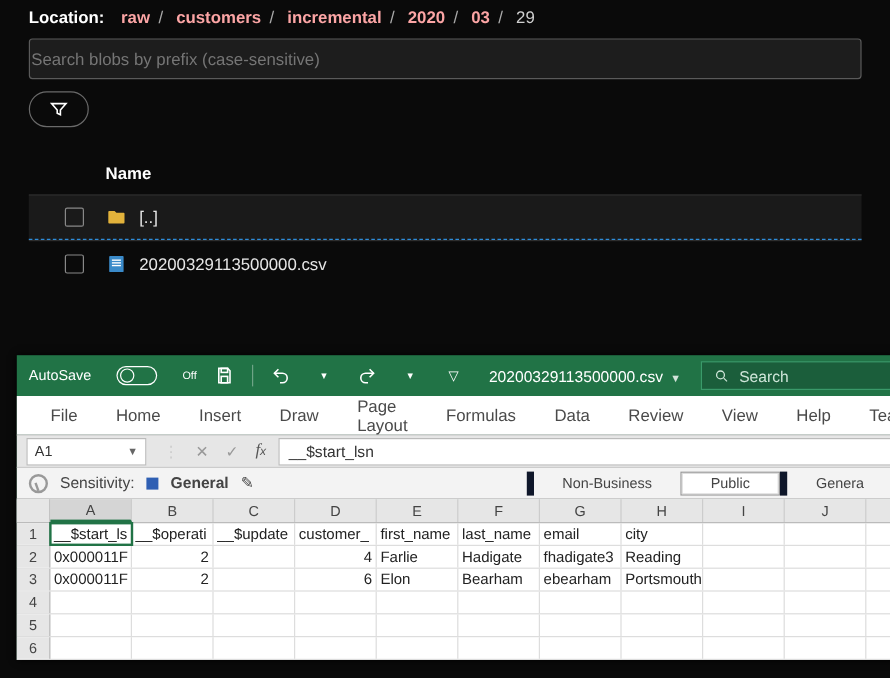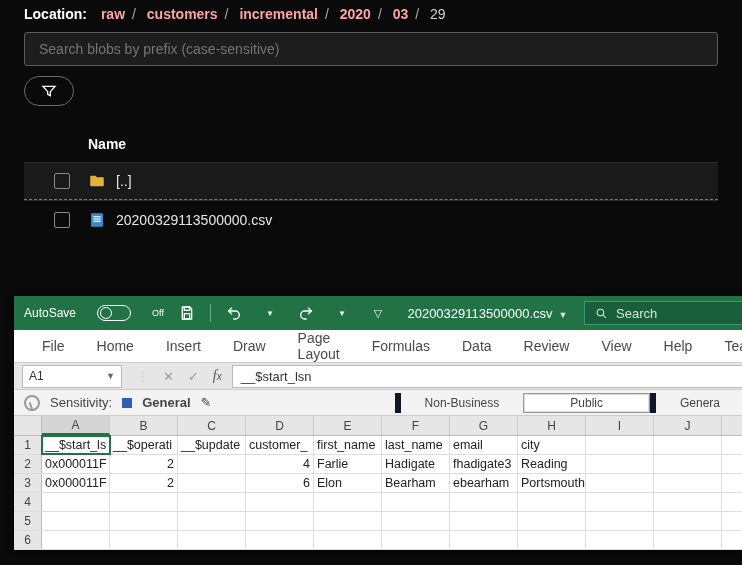--- a/index.html
+++ b/index.html
@@ -7,21 +7,21 @@
 
   
   .explorer { padding: 6px 24px 12px 24px; color: #e6e6e6; font-size: 14px; }
   .loc { margin-bottom: 10px; }
   .loc-label { font-weight: 600; color: #fff; margin-right: 6px; }
   .loc a { color: #fca5a5; text-decoration: none; margin: 0 4px; cursor: pointer; font-weight: bold; }
   .loc .sep { color: #aaa; margin: 0 3px; }
   .loc .leaf { color: #d0d0d0; margin: 0 4px; }
 
   .search-bar { width: 100%; height: 34px; border: 1px solid #5a5a5a; border-radius: 3px;
-                background: #1d1d1d; color: #9a9a9a; padding: 0 14px; font-size: 14px; outline: none; }
+                background: #1d1d1d; color: #9a9a9a; padding: 0 1px; font-size: 14px; outline: none; }
 
   .filter-btn { display: inline-flex; align-items: center; gap: 8px; padding: 6px 16px;
                 border: 1px solid #6a6a6a; border-radius: 16px; color: #fff; font-size: 14px;
                 cursor: pointer; margin-top: 10px; }
   .filter-btn svg { width: 16px; height: 16px; }
 
   .list { margin-top: 26px; }
   .col-header { padding: 4px 0 10px 64px; font-weight: 600; color: #fff; }
   .row { display: flex; align-items: center; height: 38px; padding-left: 30px;
          border-top: 1px solid #2d2d2d; }
@@ -58,21 +58,21 @@
 
   .sens-bar { display: flex; align-items: center; height: 26px; background: #f3f3f3; border-bottom: 1px solid #ccc;
               padding: 0 10px; font-size: 13px; color: #444; gap: 10px; }
   .sens-bar .circle { width: 16px; height: 16px; border: 2px solid #999; border-radius: 50%;
                       position: relative; }
   .sens-bar .circle::after { content: ""; position: absolute; width: 2px; height: 7px; background: #999;
                              bottom: 0; left: 50%; transform: translateX(-50%) rotate(-20deg); transform-origin: bottom; }
   .sens-bar .sq { width: 10px; height: 10px; background: #2f5fb3; }
   .sens-btn { height: 20px; padding: 0 24px; font-size: 12px; display: flex; align-items: center;
               border-left: 6px solid #0f172a; color: #444; cursor: pointer; }
-  .sens-btn.active { background: #fff; border: 1px solid #999; box-shadow: inset 0 0 0 1px #ddd; padding: 0 46px; }
+  .sens-btn.active { background: #fff; border: 1px solid #999; box-shadow: inset 0 0 0 1px #ddd; padding: 0 24px; }
   .sens-group { margin-left: auto; display: flex; }
 
   .grid { background: #fff; }
   .col-row { display: flex; height: 20px; background: #e6e6e6; border-bottom: 1px solid #bbb; }
   .corner { width: 28px; border-right: 1px solid #bbb; background: #e6e6e6; }
   .ch { width: 68px; border-right: 1px solid #ccc; display: flex; align-items: center; justify-content: center;
         font-size: 12px; color: #444; }
   .ch.sel { background: #d5d5d5; border-bottom: 2px solid #217346; }
   .drow { display: flex; height: 19px; border-bottom: 1px solid #ddd; }
   .rh { width: 28px; border-right: 1px solid #bbb; background: #e6e6e6; display: flex;

